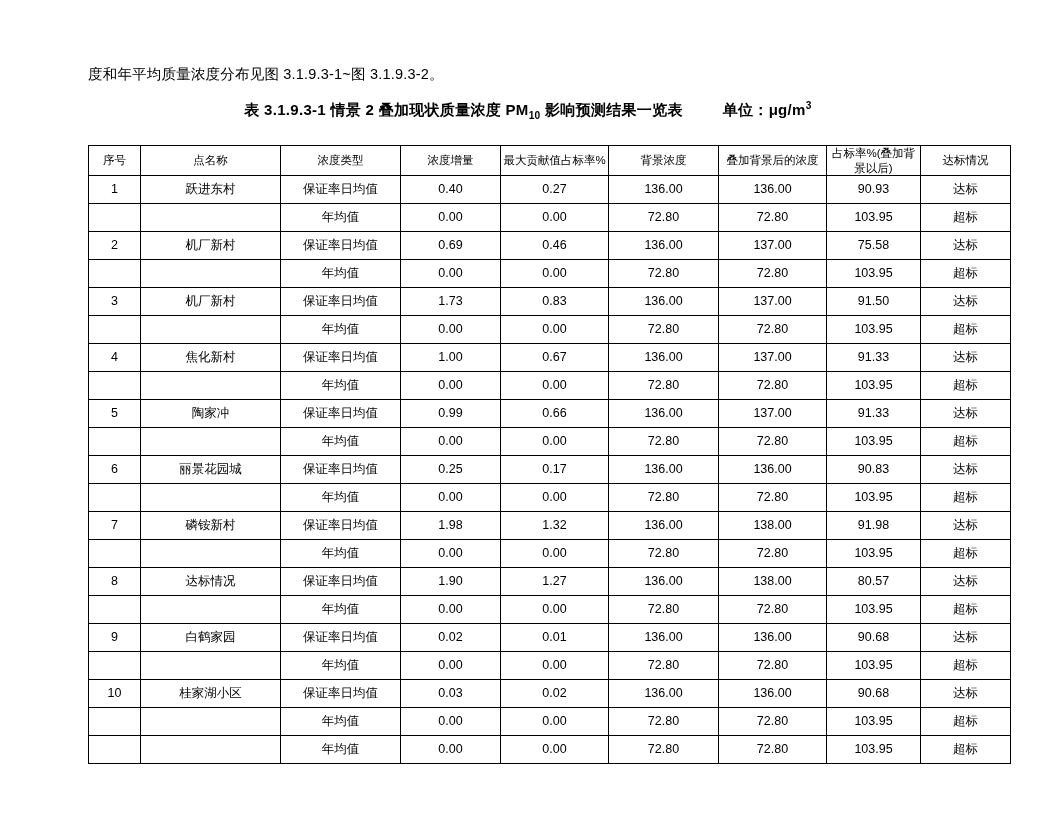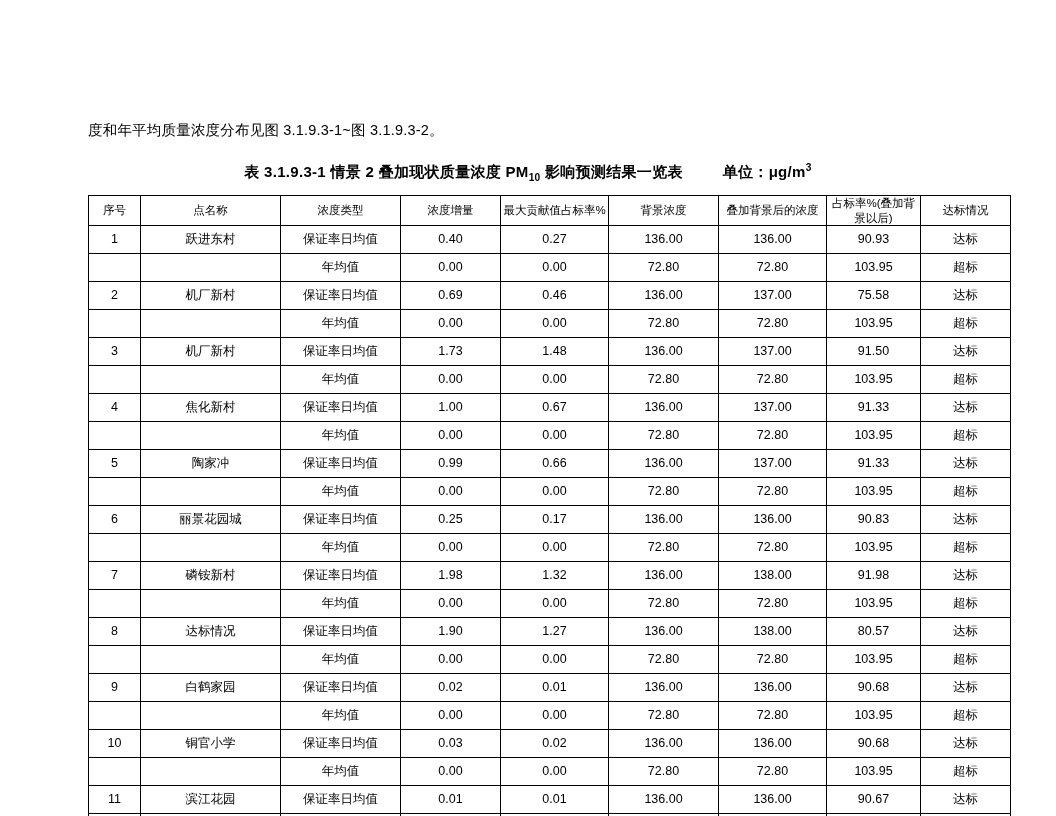--- a/index.html
+++ b/index.html
@@ -15,43 +15,43 @@
     overflow: hidden;
   }
   .page {
     position: relative;
     width: 1056px;
     height: 816px;
     box-sizing: border-box;
     padding: 0 88px;
   }
   .intro-line {
-    margin-top: 120px;
+    margin-top: 64px;
     font-size: 14.5px;
     line-height: 1.4;
     letter-spacing: 0.2px;
   }
   .table-caption {
-    margin-top: 22px;
+    margin-top: 16px;
     text-align: center;
     font-size: 15px;
     font-weight: bold;
     letter-spacing: 0.3px;
     white-space: nowrap;
   }
   .caption-unit {
     display: inline-block;
     margin-left: 40px;
     font-weight: bold;
   }
   sub, sup {
     font-size: 0.68em;
   }
   table.data {
-    margin-top: 12px;
+    margin-top: 24px;
     width: 880px;
     border-collapse: collapse;
     table-layout: fixed;
   }
   table.data th, table.data td {
     border: 1px solid #000000;
     text-align: center;
     vertical-align: middle;
     font-size: 12.5px;
     height: 27px;
@@ -151,21 +151,21 @@
           <td>72.80</td>
           <td>72.80</td>
           <td>103.95</td>
           <td>超标</td>
         </tr>
         <tr>
           <td>3</td>
           <td>机厂新村</td>
           <td>保证率日均值</td>
           <td>1.73</td>
-          <td>1.48</td>
+          <td>0.83</td>
           <td>136.00</td>
           <td>137.00</td>
           <td>91.50</td>
           <td>达标</td>
         </tr>
         <tr>
           <td></td>
           <td></td>
           <td>年均值</td>
           <td>0.00</td>
@@ -302,52 +302,41 @@
           <td>年均值</td>
           <td>0.00</td>
           <td>0.00</td>
           <td>72.80</td>
           <td>72.80</td>
           <td>103.95</td>
           <td>超标</td>
         </tr>
         <tr>
           <td>10</td>
-          <td>铜官小学</td>
+          <td>桂家湖小区</td>
           <td>保证率日均值</td>
           <td>0.03</td>
           <td>0.02</td>
           <td>136.00</td>
           <td>136.00</td>
           <td>90.68</td>
           <td>达标</td>
         </tr>
         <tr>
           <td></td>
           <td></td>
           <td>年均值</td>
           <td>0.00</td>
           <td>0.00</td>
           <td>72.80</td>
           <td>72.80</td>
           <td>103.95</td>
           <td>超标</td>
         </tr>
         <tr>
-          <td>11</td>
-          <td>滨江花园</td>
-          <td>保证率日均值</td>
-          <td>0.01</td>
-          <td>0.01</td>
-          <td>136.00</td>
-          <td>136.00</td>
-          <td>90.67</td>
-          <td>达标</td>
-        </tr>
-        <tr>
           <td></td>
           <td></td>
           <td>年均值</td>
           <td>0.00</td>
           <td>0.00</td>
           <td>72.80</td>
           <td>72.80</td>
           <td>103.95</td>
           <td>超标</td>
         </tr>

